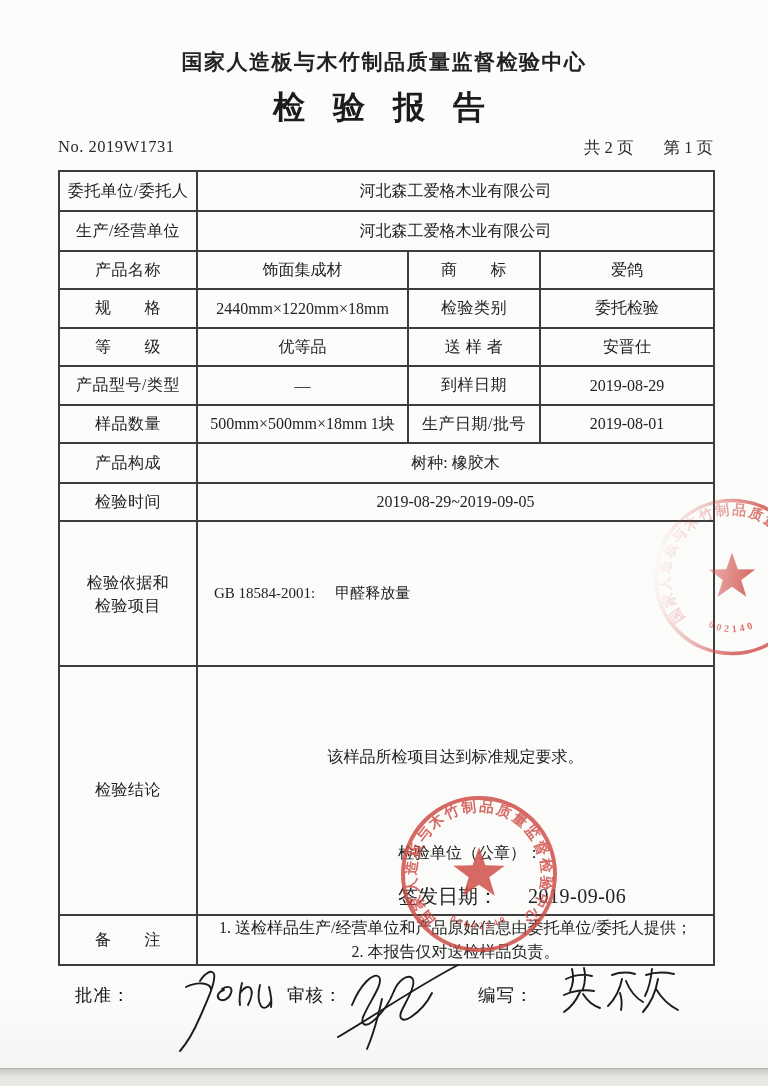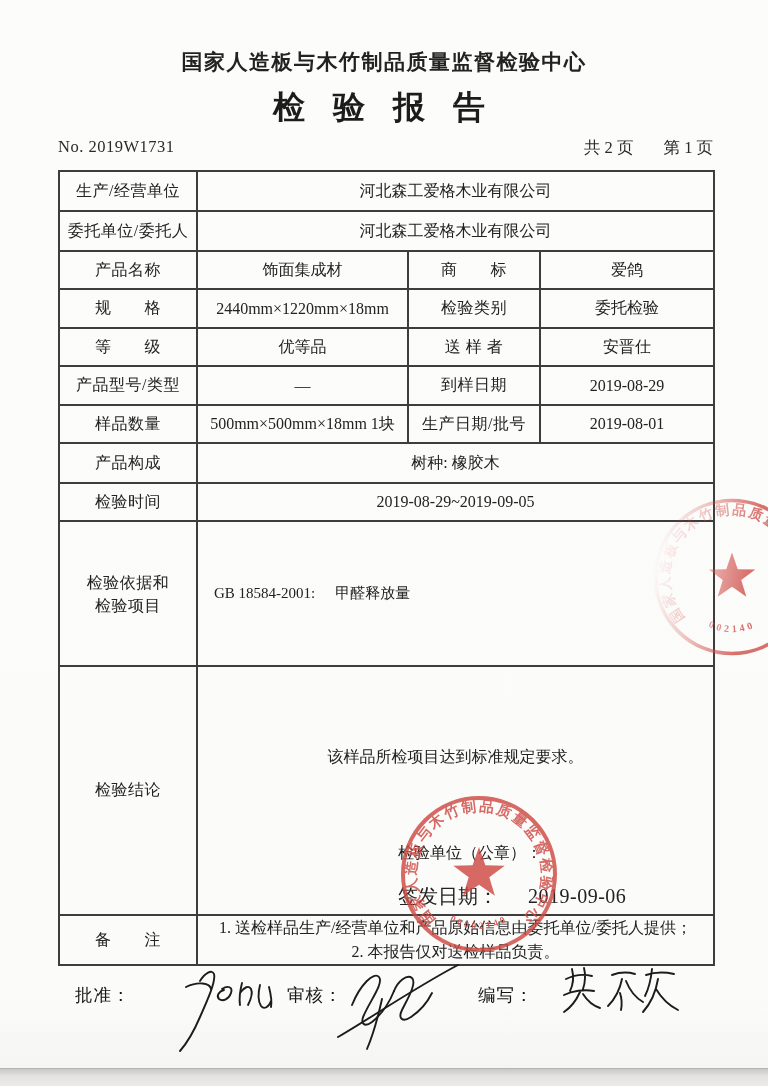--- a/index.html
+++ b/index.html
@@ -100,25 +100,25 @@
 
   <table class="report">
     <colgroup>
         <col style="width:138px">
         <col style="width:211px">
         <col style="width:132px">
         <col style="width:174px">
       </colgroup>
     <tbody>
         <tr class="rh40">
+      <td class="lab">委托单位/委托人</td>
+      <td class="val" colspan="3">河北森工爱格木业有限公司</td>
+    </tr>
+    <tr class="rh40">
       <td class="lab">生产/经营单位</td>
-      <td class="val" colspan="3">河北森工爱格木业有限公司</td>
-    </tr>
-    <tr class="rh40">
-      <td class="lab">委托单位/委托人</td>
       <td class="val" colspan="3">河北森工爱格木业有限公司</td>
     </tr>
     <tr class="rh38">
       <td class="lab">产品名称</td>
       <td class="val">饰面集成材</td>
       <td class="lab">商　　标</td>
       <td class="val">爱鸽</td>
     </tr>
     <tr class="rh39">
       <td class="lab">规　　格</td>

